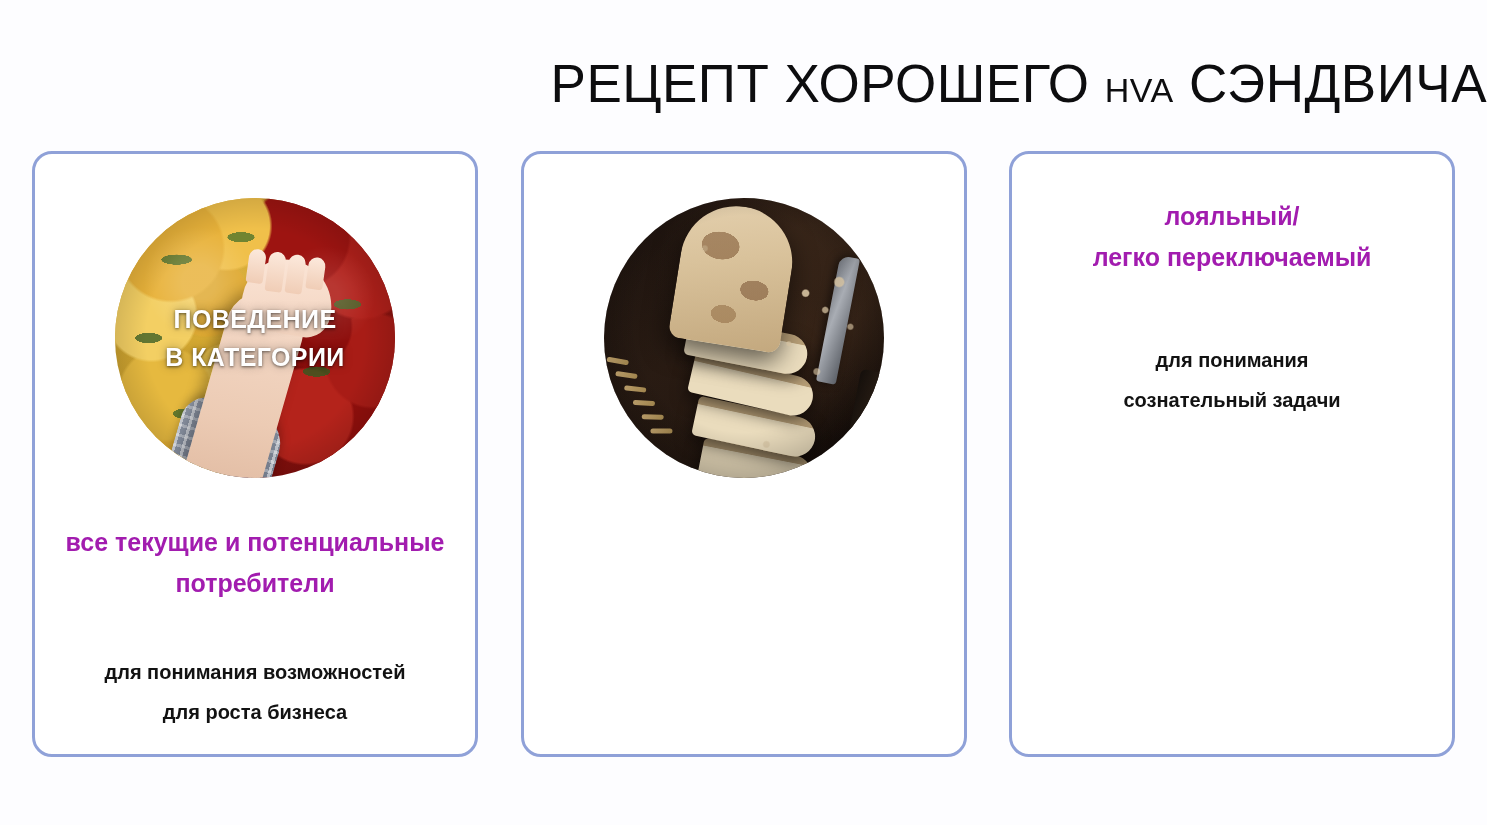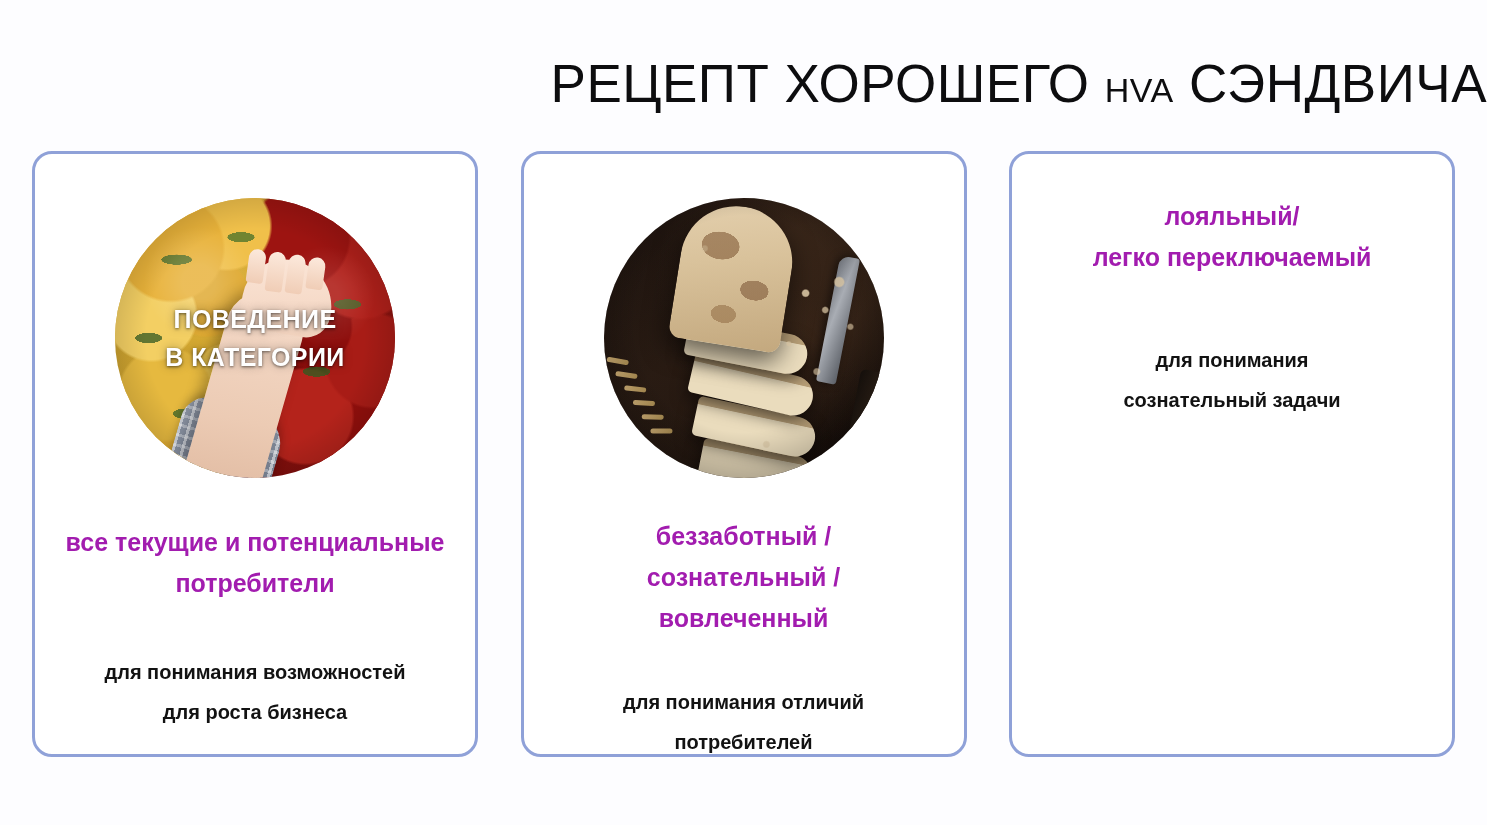--- a/index.html
+++ b/index.html
@@ -406,27 +406,20 @@
           <div class="br-slice br-s3"></div>
           <div class="br-slice br-s2"></div>
           <div class="br-slice br-s1"></div>
           <div class="br-loaf"></div>
           <div class="br-knife-blade"></div>
           <div class="br-knife-handle"></div>
           <div class="br-crumbs"></div>
           <div class="br-vig"></div>
         </div>
       </div>
-      <div class="card-text">
-        <div class="desc">беззаботный /
-сознательный /
-вовлеченный</div>
-        <div class="purpose">для понимания отличий
-потребителей</div>
-      </div>
     </div>
 
     <div class="card c3">
       <div class="card-text">
         <div class="desc">лояльный/
 легко переключаемый</div>
         <div class="purpose">для понимания
 сознательный задачи</div>
       </div>
     </div>

